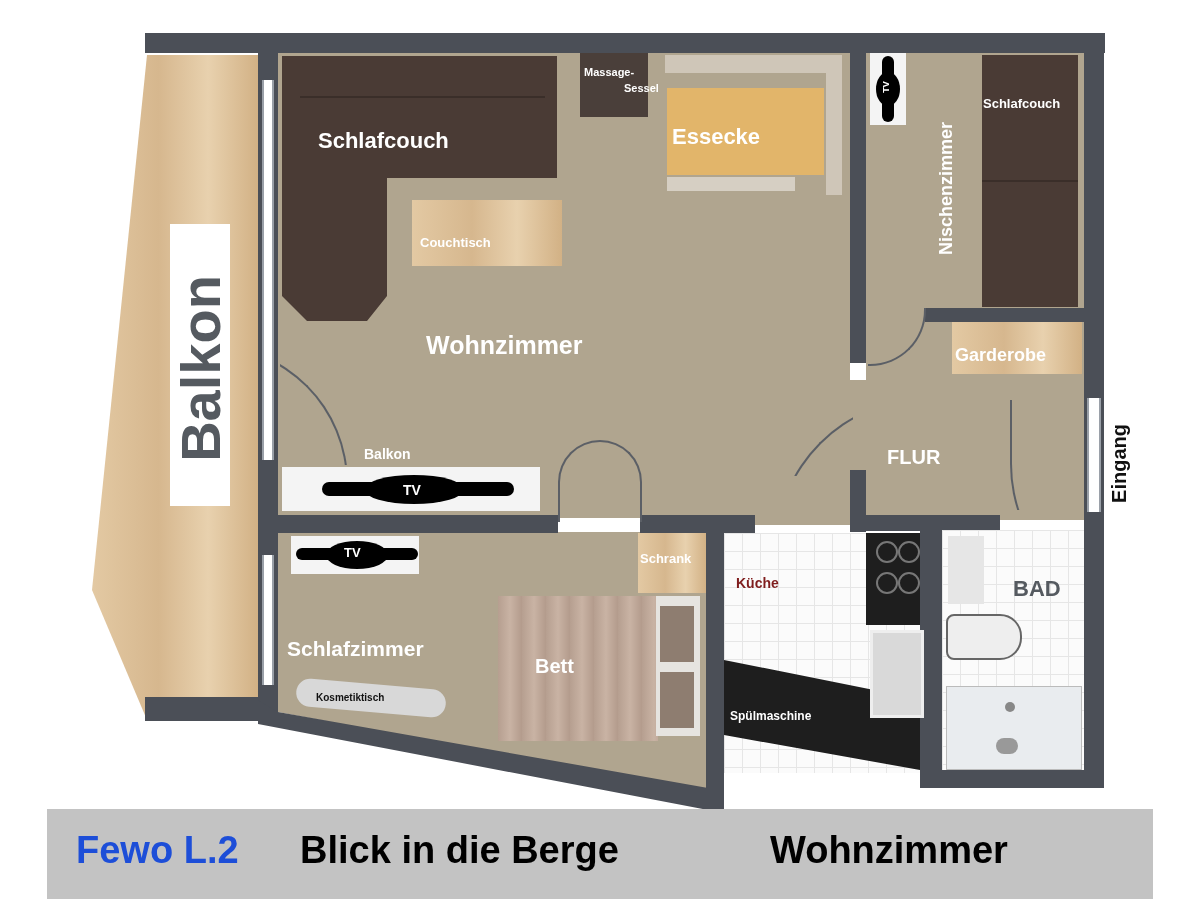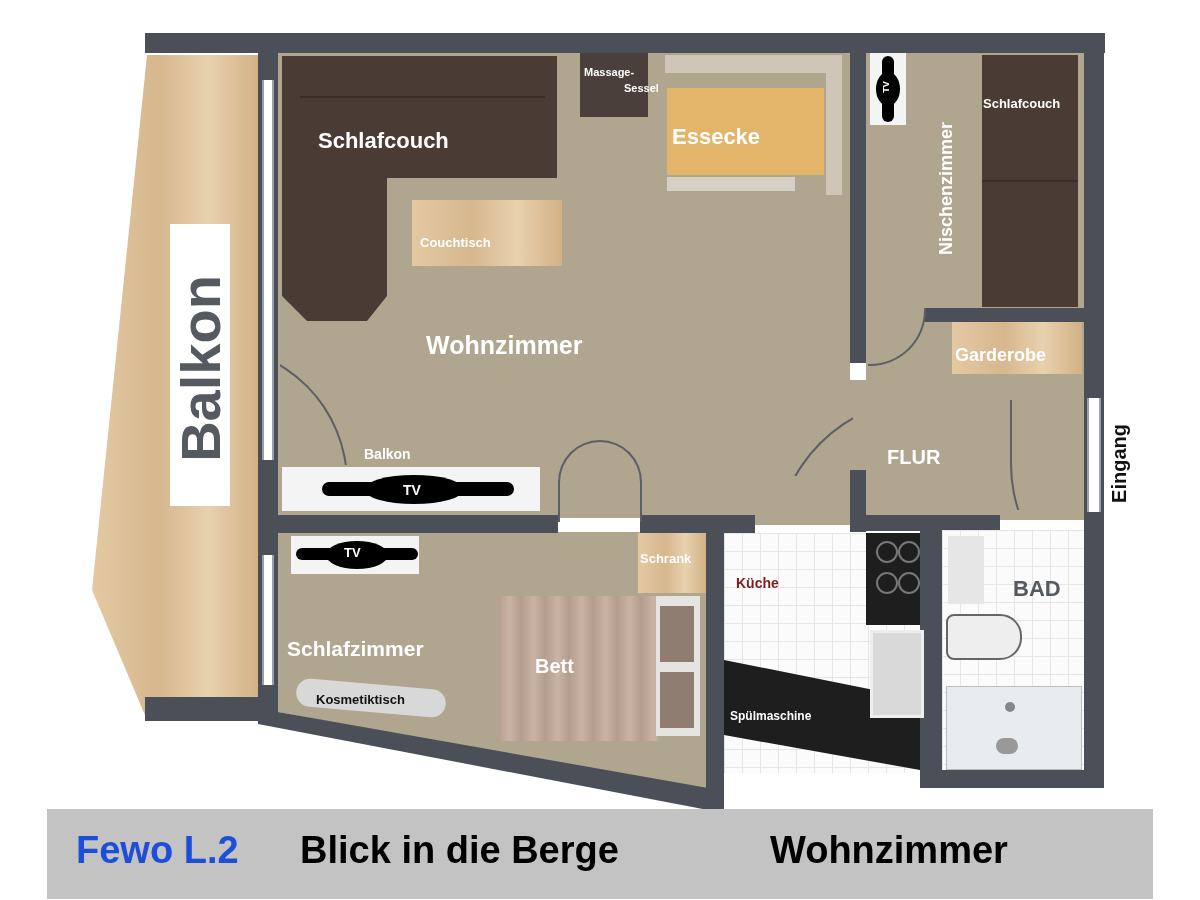--- a/index.html
+++ b/index.html
@@ -120,21 +120,21 @@
   <div class="lbl" style="left:640px;top:551px;font-size:13px;">Schrank</div>
 
   <div class="abs" style="left:498px;top:596px;width:160px;height:145px;background:repeating-linear-gradient(90deg,#b69f90 0,#c9b3a4 12px,#b39b8c 24px);"></div>
   <div class="abs" style="left:656px;top:596px;width:44px;height:140px;background:#e6e4e0;"></div>
   <div class="abs" style="left:660px;top:606px;width:34px;height:56px;background:#8e7d70;"></div>
   <div class="abs" style="left:660px;top:672px;width:34px;height:56px;background:#8e7d70;"></div>
   <div class="lbl" style="left:535px;top:655px;font-size:20px;text-align:center;">Bett</div>
 
   <div class="lbl" style="left:287px;top:637px;font-size:21px;">Schlafzimmer</div>
   <div class="abs" style="left:296px;top:684px;width:150px;height:28px;background:#d8d8d8;border-radius:14px;transform:rotate(5deg);"></div>
-  <div class="lbl-dark" style="left:316px;top:692px;font-size:13px;">Kosmetiktisch</div>
+  <div class="lbl-dark" style="left:316px;top:692px;font-size:10px;">Kosmetiktisch</div>
 
   <div class="abs tile" style="left:724px;top:533px;width:196px;height:240px;"></div>
   <div class="abs" style="left:724px;top:660px;width:196px;height:110px;background:#1e1e1e;clip-path:polygon(0 0,150px 30px,150px 0,196px 0,196px 110px,0 75px);"></div>
   <div class="abs" style="left:866px;top:533px;width:54px;height:92px;background:#1e1e1e;"></div>
   <div class="abs" style="left:876px;top:541px;width:18px;height:18px;border:2px solid #777;border-radius:50%;"></div>
   <div class="abs" style="left:898px;top:541px;width:18px;height:18px;border:2px solid #777;border-radius:50%;"></div>
   <div class="abs" style="left:876px;top:572px;width:18px;height:18px;border:2px solid #777;border-radius:50%;"></div>
   <div class="abs" style="left:898px;top:572px;width:18px;height:18px;border:2px solid #777;border-radius:50%;"></div>
   <div class="abs" style="left:870px;top:630px;width:48px;height:82px;background:#d9d9d9;border:3px solid #eee;"></div>
   <div class="lbl-dark" style="left:736px;top:575px;font-size:14px;color:#7f1d1d;">Küche</div>

